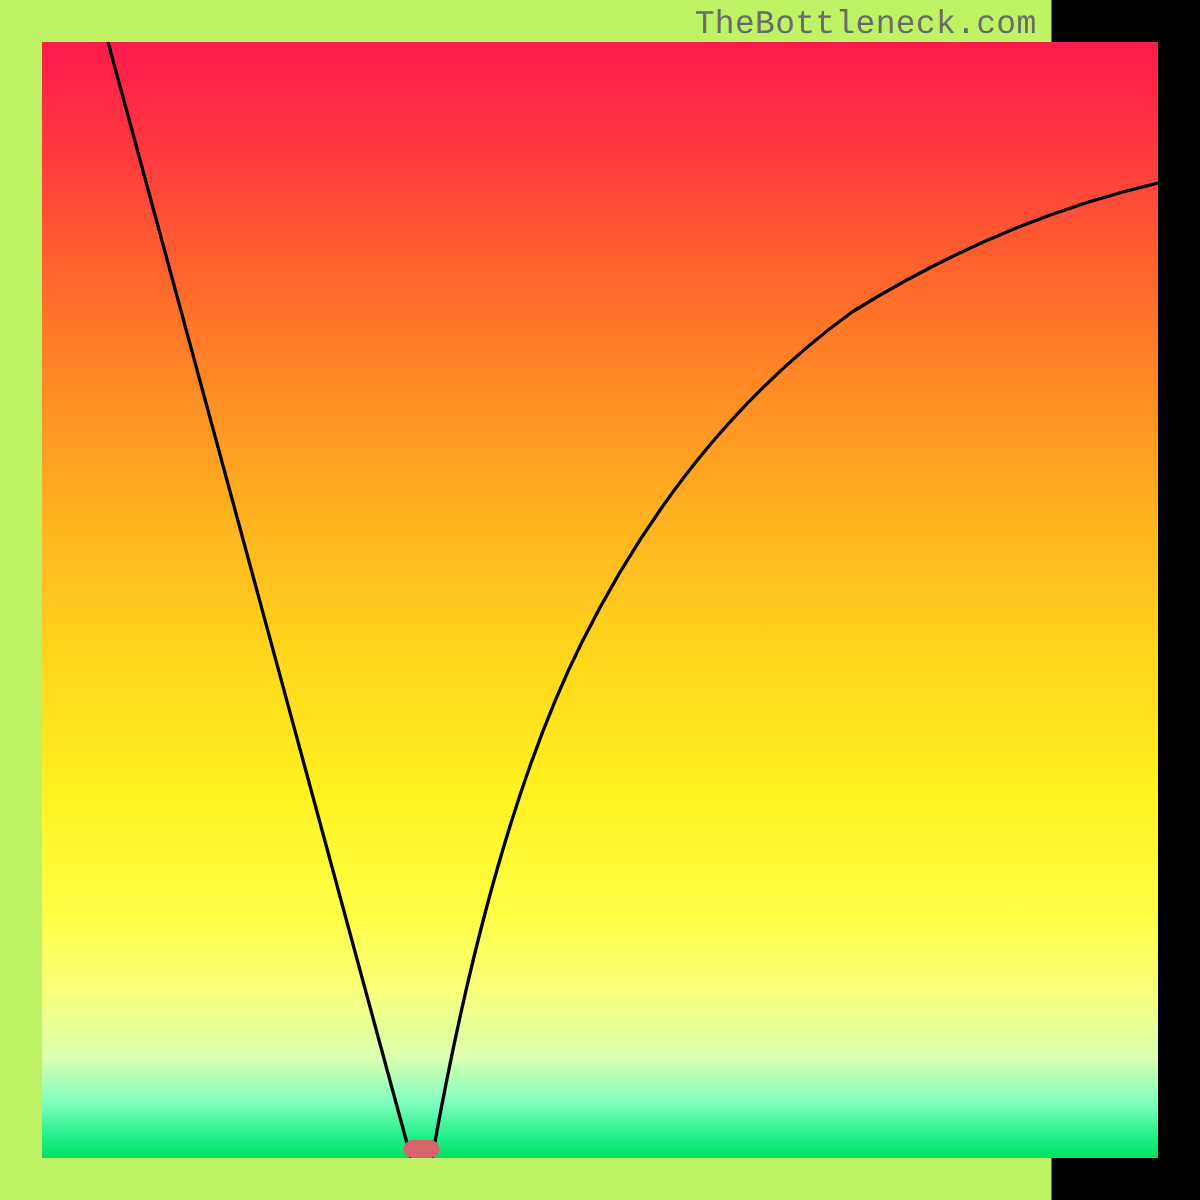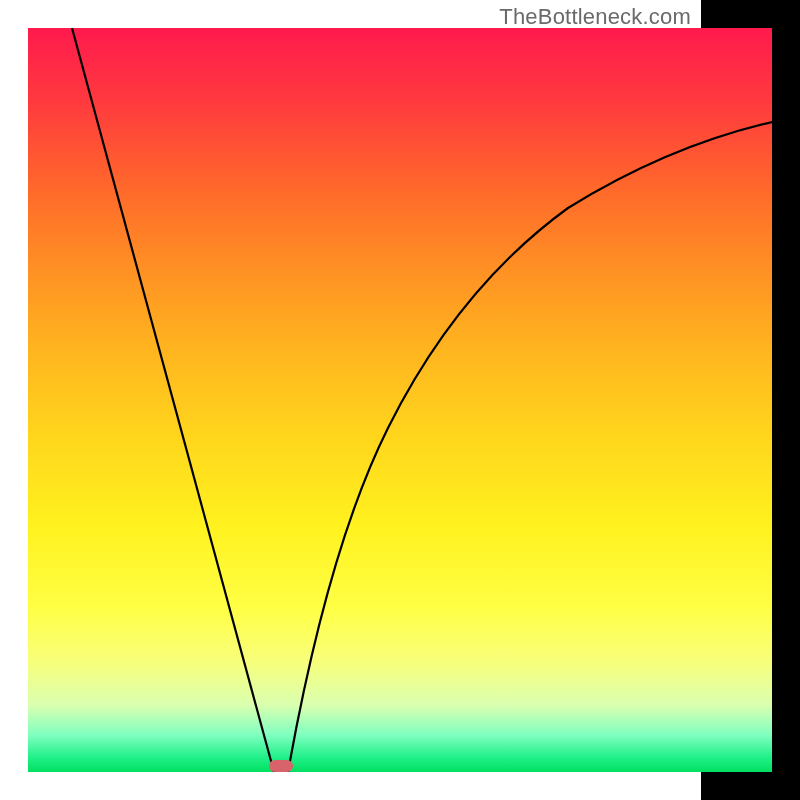--- a/index.html
+++ b/index.html
@@ -10,21 +10,22 @@
     background: #000;
     overflow: hidden;
     font-family: Arial, Helvetica, sans-serif;
   }
   .frame {
     position: absolute;
     left: 0;
     top: 0;
     width: 701px;
     height: 800px;
-    background: #ffffff;
+    background: #bef264;
+    font-family: Liberation Mono, monospace;
   }
   .plot-area {
     position: absolute;
     left: 28px;
     top: 28px;
     width: 744px;
     height: 744px;
     background: linear-gradient(to bottom,
       #ff1a4d 0%,
       #ff3a3e 10%,

